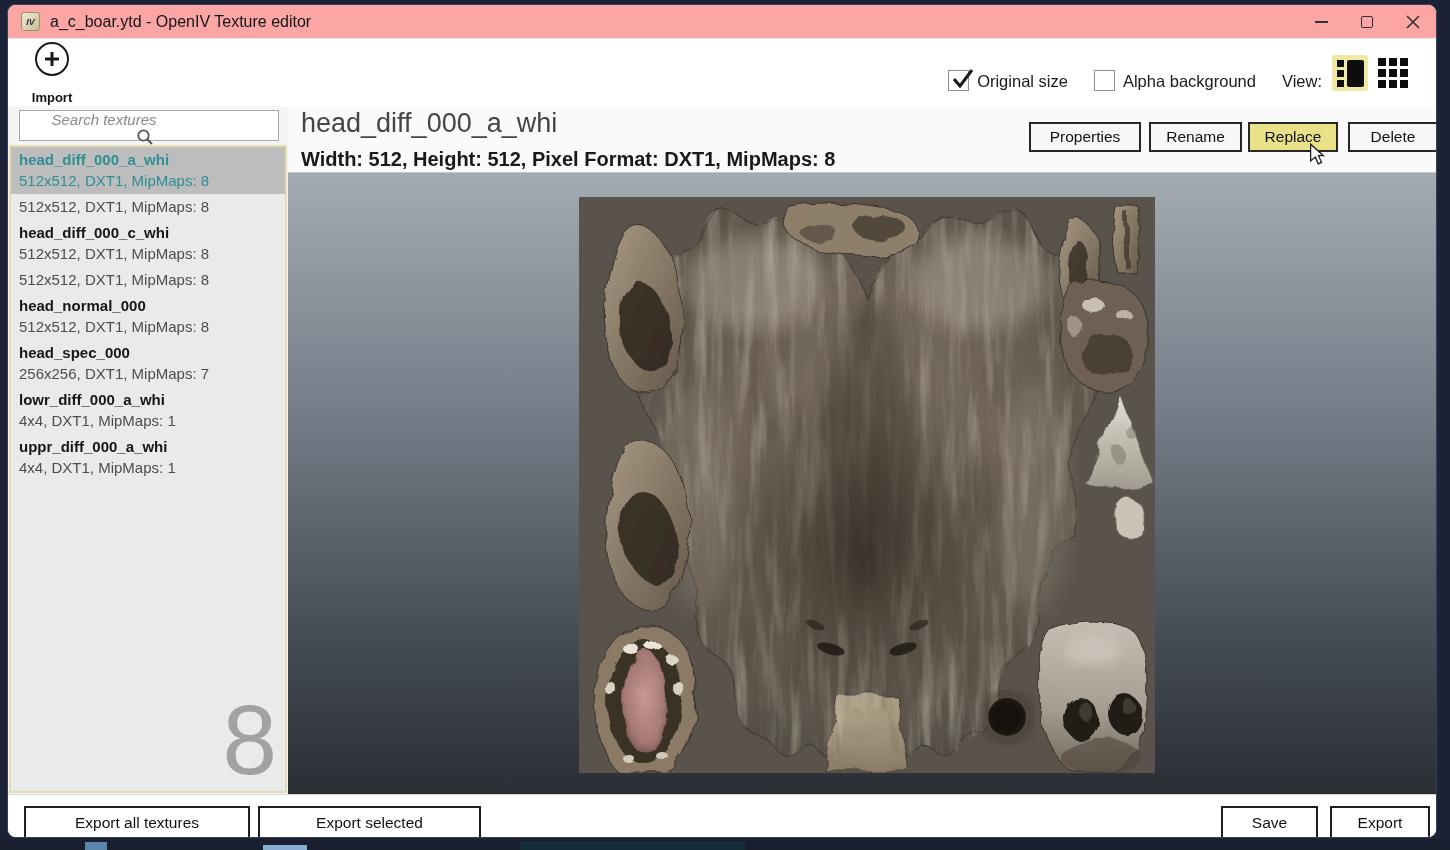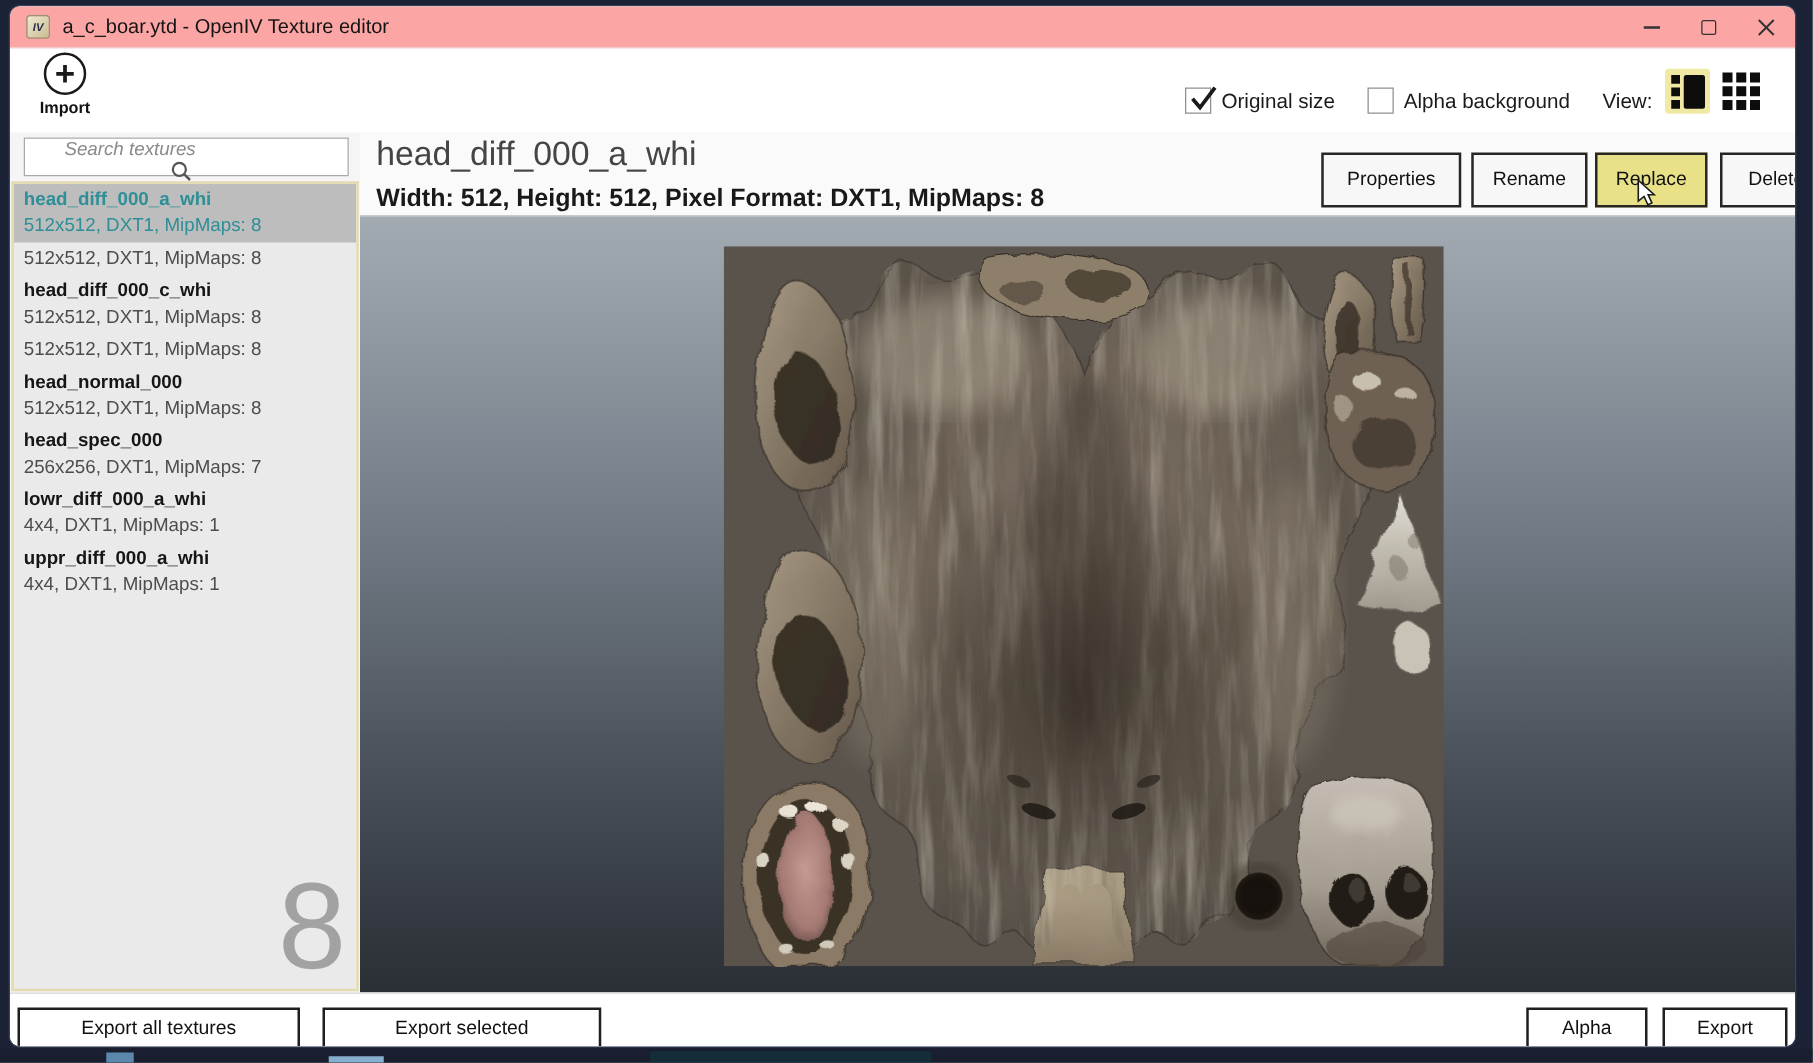--- a/index.html
+++ b/index.html
@@ -21,21 +21,21 @@
   .wcontrols{margin-left:auto;display:flex;height:100%;}
   .wbtn{width:46px;height:100%;display:flex;align-items:center;justify-content:center;}
   .minbar{width:13px;height:2px;background:#333;}
   .maxbox{width:12px;height:12px;border:1.6px solid #333;border-radius:2px;}
 
   
   .toolbar{position:absolute;left:0;top:34px;width:100%;height:67px;background:#ffffff;}
   .import{position:absolute;left:13px;top:3px;width:62px;text-align:center;}
   .import-circle{width:34px;height:34px;margin:0 auto;border:2.4px solid #1a1a1a;border-radius:50%;
     display:flex;align-items:center;justify-content:center;}
-  .import-label{font-size:13px;font-weight:bold;color:#111;margin-top:2px;}
+  .import-label{font-size:13px;font-weight:bold;color:#111;margin-top:14px;}
   .chk-row{position:absolute;right:18px;top:16px;display:flex;align-items:flex-end;}
   .checkbox{width:21px;height:21px;border:1px solid #8f8f8f;background:#fff;position:relative;margin-right:8px;}
   .checkbox svg{position:absolute;left:1px;top:-5px;display:none;}
   .checkbox[data-checked="true"] svg{display:block;}
   .chk-label{font-size:16.5px;color:#1a1a1a;margin-right:26px;}
   .view-label{font-size:16.5px;color:#1a1a1a;margin-right:10px;}
   .viewicon{width:36px;height:36px;border-radius:3px;display:flex;align-items:center;justify-content:center;margin-right:7px;}
   .viewicon.active{background:#f0e9a4;}
   .vlist{display:flex;gap:3px;}
   .vlist .col{display:flex;flex-direction:column;gap:3px;}
@@ -60,23 +60,23 @@
     white-space:nowrap;overflow:hidden;}
   .titem .tdet{font-size:15px;color:#4d4d4d;line-height:21px;white-space:nowrap;}
   .titem.selected{background:#bdbdbd;}
   .titem.selected .tname,.titem.selected .tdet{color:#2e8f96;}
   .count8{position:absolute;right:8px;bottom:2px;font-size:98px;color:#a2a2a2;line-height:1;}
 
   
   .mainhdr{position:absolute;left:280px;top:101px;width:1150px;height:66px;background:#fafafa;}
   .textitle{position:absolute;left:13px;top:2px;font-size:27px;color:#454545;}
   .texinfo{position:absolute;left:13px;top:42px;font-size:20px;font-weight:bold;color:#191919;}
-  .hbtn{position:absolute;top:16px;height:44px;border:2px solid #262626;background:#f7f7f7;
+  .hbtn{position:absolute;top:16px;height:30px;border:2px solid #262626;background:#f7f7f7;
     font-family:"Liberation Sans",sans-serif;font-size:15.5px;color:#111;
-    display:flex;align-items:center;justify-content:center;margin-left:28px;}
+    display:flex;align-items:center;justify-content:center;}
   .hbtn.hl{background:#e9e187;}
 
   
   .preview{position:absolute;left:280px;top:167px;width:1150px;height:622px;
     background:linear-gradient(180deg,#a2aab2 0%,#79828c 35%,#4b525c 70%,#2a2e35 100%);
     border-top:1px solid #c9c9c9;}
   .texture{position:absolute;left:291px;top:24px;}
 
   
   .footer{position:absolute;left:0;top:789px;width:100%;height:45px;background:#ffffff;
@@ -386,23 +386,23 @@
         <ellipse cx="522" cy="560" rx="40" ry="18" fill="#50463c" opacity="0.6"></ellipse>
         <ellipse cx="514" cy="455" rx="28" ry="16" fill="#d6cfc5" opacity="0.5" filter="url(#soft2)"></ellipse>
       </g>
 
       <circle cx="428" cy="520" r="19" fill="#17120d"></circle>
       <circle cx="428" cy="520" r="23" fill="none" stroke="#3d352b" stroke-width="6" opacity="0.7" filter="url(#soft2)"></circle>
     </svg>
   </div>
 
   <div class="footer">
-    <div class="fbtn" style="left:6px;width:226px;">Export all textures</div>
+    <div class="fbtn" style="left:16px;width:226px;">Export all textures</div>
     <div class="fbtn" style="left:250px;width:223px;">Export selected</div>
-    <div class="fbtn" style="left:1213px;width:97px;">Alpha</div>
+    <div class="fbtn" style="left:1213px;width:97px;">Save</div>
     <div class="fbtn" style="left:1322px;width:100px;">Export</div>
   </div>
 
 </div>
 
 <div class="os-bottom">
   <div class="os-b1"></div>
   <div class="os-b2"></div>
   <div class="os-b3"></div>
 </div>

